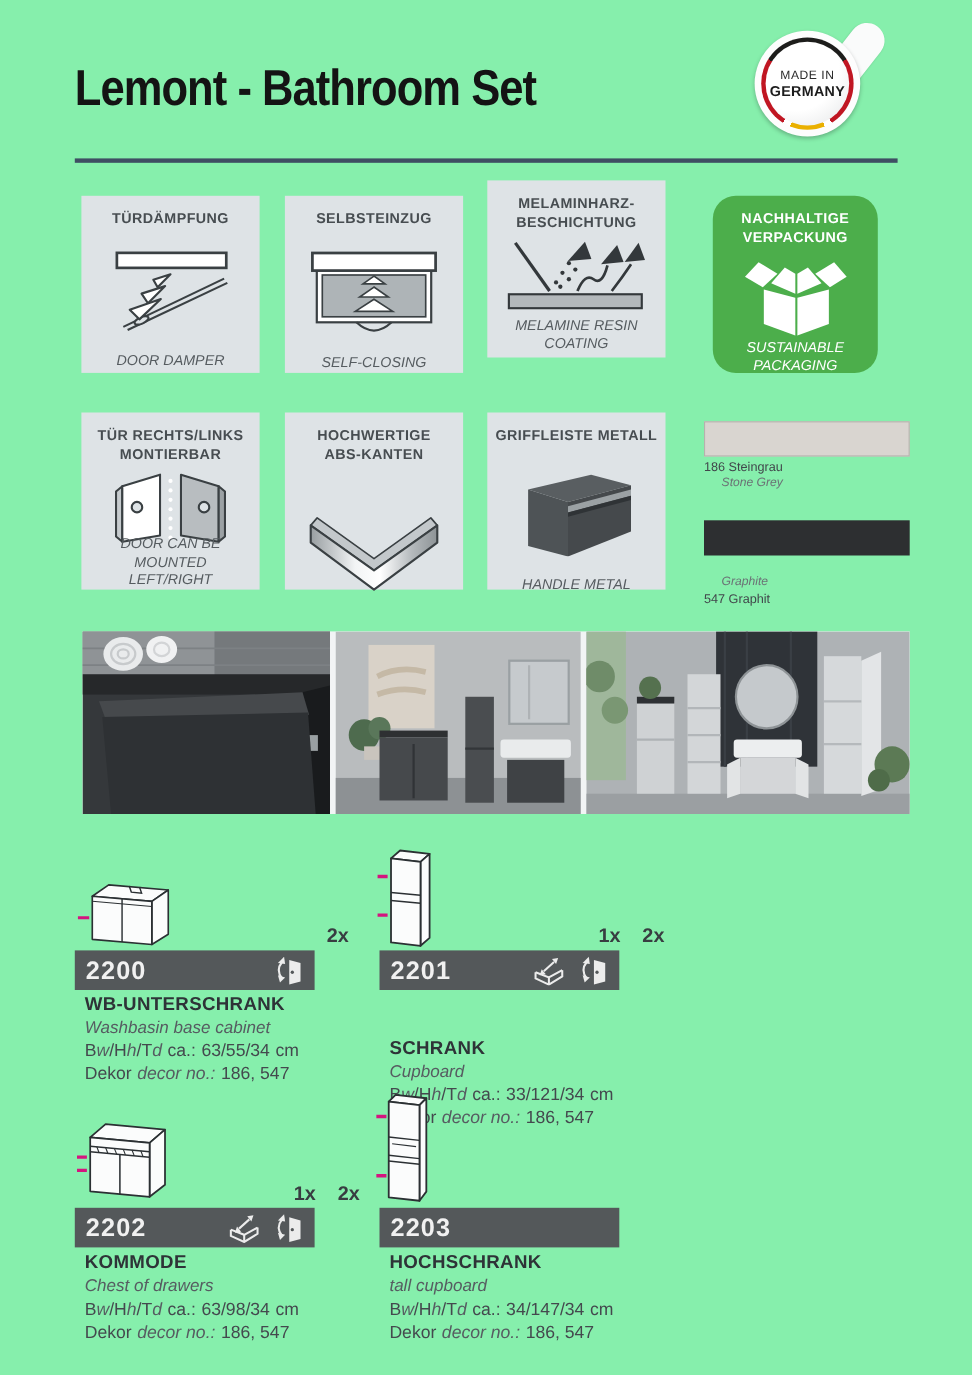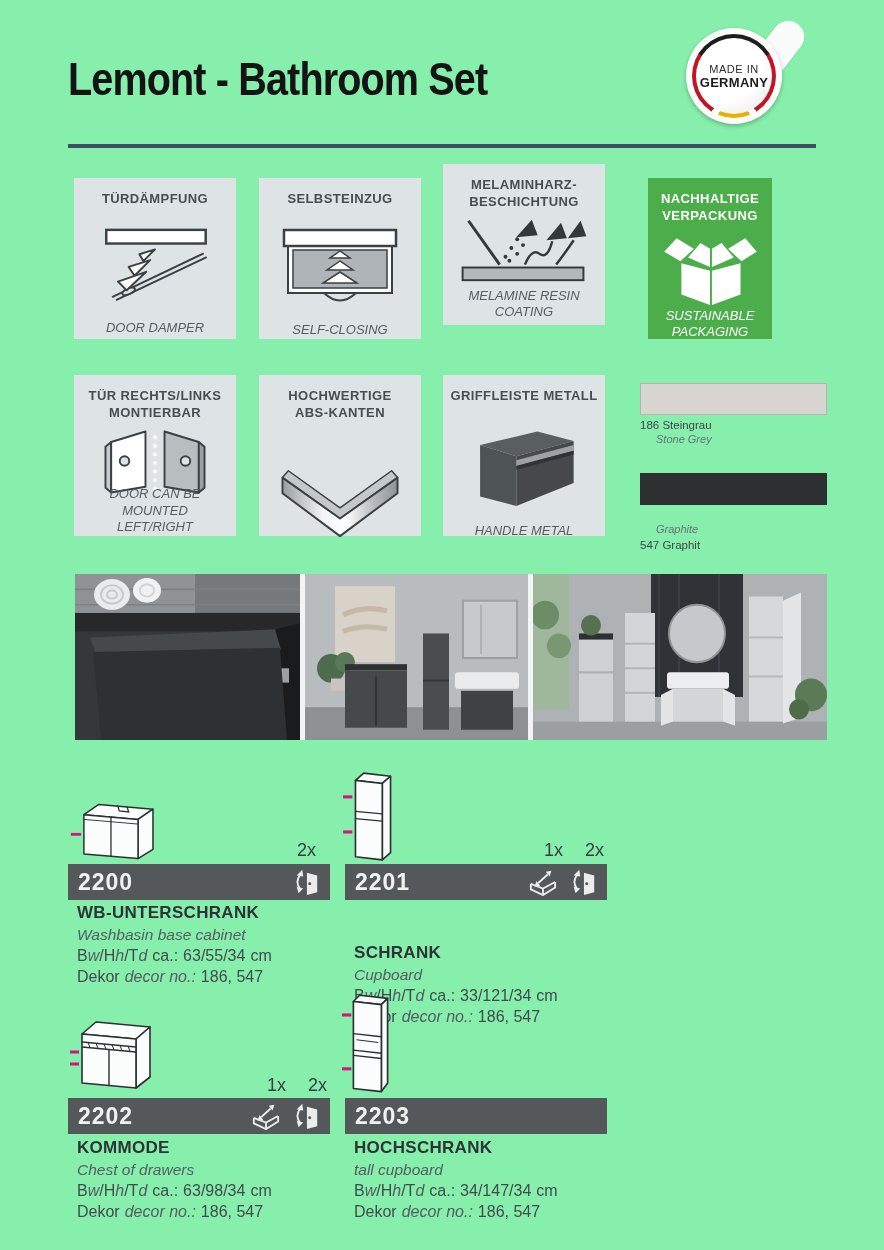--- a/index.html
+++ b/index.html
@@ -25,41 +25,41 @@
   .divider{position:absolute;left:68px;top:144px;width:748px;height:4px;background:#3f4e63;}
 
   
   .f-box{position:absolute;width:162px;height:161px;background:#dee3e6;box-sizing:border-box;
          display:flex;flex-direction:column;align-items:center;padding:13px 6px 11px;}
   .f-title{font-size:13px;font-weight:700;color:#474d51;letter-spacing:.4px;text-align:center;
            white-space:pre-line;line-height:1.3;min-height:34px;}
   .f-icon{flex:1;display:flex;align-items:center;justify-content:center;}
   .f-caption{font-size:13px;font-style:italic;color:#565c60;text-align:center;white-space:pre-line;
              line-height:1.25;min-height:33px;display:flex;align-items:flex-end;justify-content:center;}
-  .f-green{background:#4cae4b;width:124px;}
+  .f-green{background:#4cae4b;width:150px;border-radius:21px;}
   .f-green .f-title,.f-green .f-caption{color:#ffffff;}
 
   
   .swatch{position:absolute;width:187px;height:32px;box-sizing:border-box;}
   .sw1{left:640px;top:383px;border:1px solid #b6b2ad;}
   .sw2{left:640px;top:473px;}
   .sw-code{position:absolute;left:640px;font-size:11.5px;color:#41474b;}
   .sw-name{position:absolute;left:656px;font-size:11px;font-style:italic;color:#6b7175;}
 
   
   .photos{position:absolute;left:75px;top:574px;width:752px;height:166px;display:flex;
           justify-content:space-between;background:#f2f4f5;}
   .photo{height:166px;display:block;}
 
   
-  .pbar{position:absolute;width:262px;height:36px;background:#54585a;display:flex;align-items:center;
+  .pbar{position:absolute;width:218px;height:36px;background:#54585a;display:flex;align-items:center;
         box-sizing:border-box;padding:0 10px;}
   .pnum{font-size:23px;font-weight:700;letter-spacing:1px;color:#f1f1f1;}
   .picons{margin-left:auto;display:flex;gap:10px;align-items:center;}
-  .qty{position:absolute;font-size:18px;color:#383d41;display:flex;justify-content:space-between;}
+  .qty{position:absolute;font-size:18px;color:#383d41;display:flex;justify-content:space-between;font-weight:bold;}
   .thumb{position:absolute;}
   .ptext{position:absolute;width:270px;}
   .pname{font-size:17px;font-weight:700;letter-spacing:.3px;color:#2e3337;}
   .pen{font-size:15.5px;font-style:italic;color:#565c61;margin-top:3px;}
   .pdim,.pdek{font-size:16px;color:#44494e;margin-top:3px;}
   .pdim em,.pdek em{font-style:italic;color:#565c61;}
   .sp{margin-left:5px;}
 </style>
 </head>
 <body>

